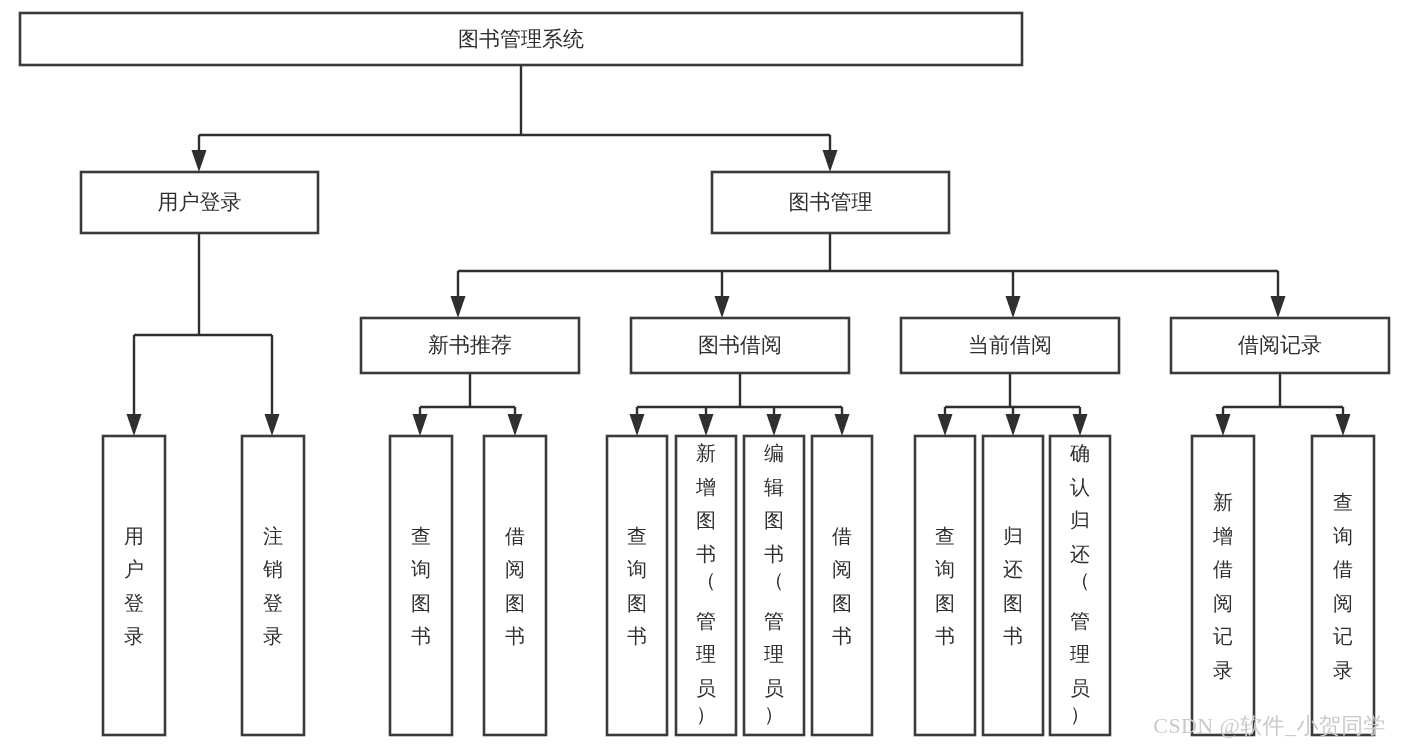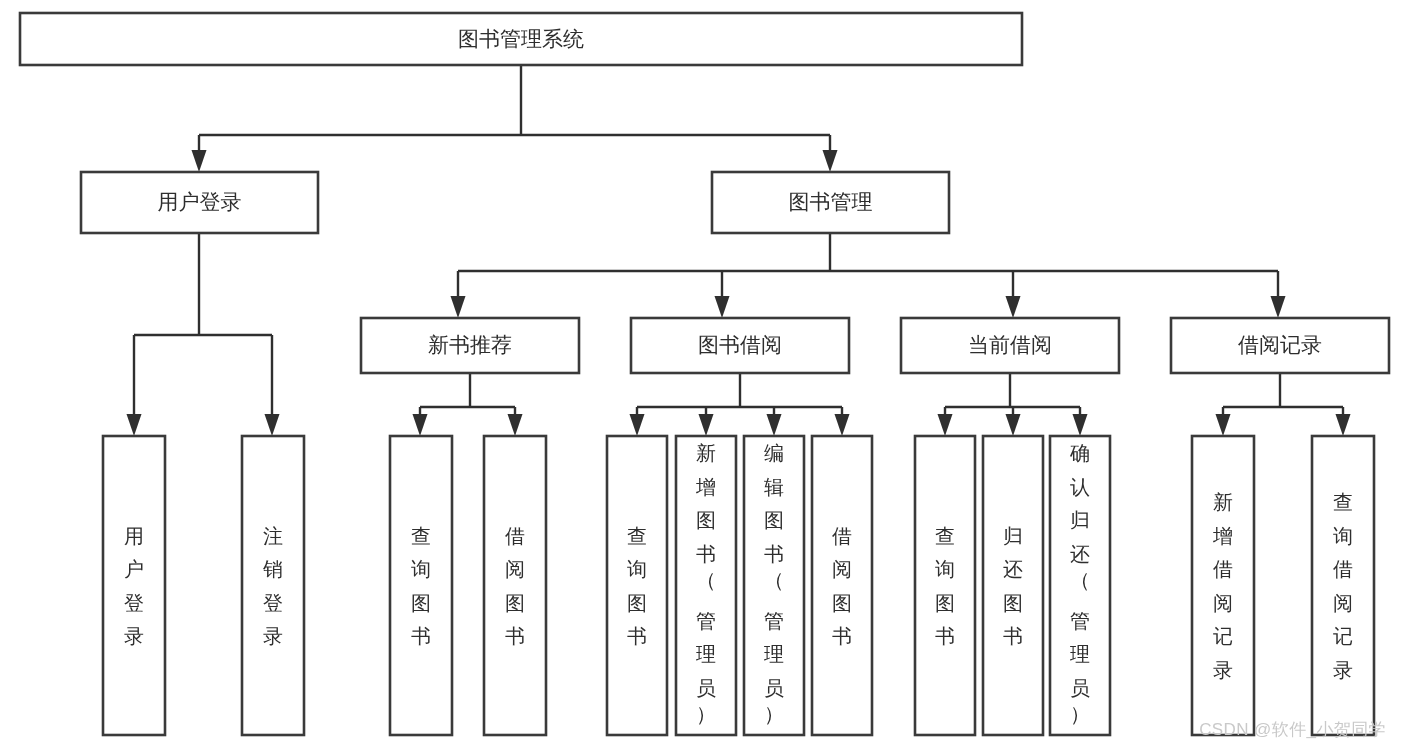--- a/index.html
+++ b/index.html
@@ -52,22 +52,22 @@
     stroke-linecap: butt;
   }
   .arrow-head {
     fill: #2f2f2f;
     stroke: none;
   }
   .watermark {
     position: absolute;
     right: 8px;
     bottom: 6px;
-    font-family: Liberation Sans, sans-serif;
-    font-size: 17px;
+    font-family: Liberation Serif, serif;
+    font-size: 22px;
     color: #c9c9c9;
     white-space: nowrap;
     letter-spacing: 0.4px;
     user-select: none;
   }
 </style>
 </head>
 <body>
 
 <div id="diagram-root">

